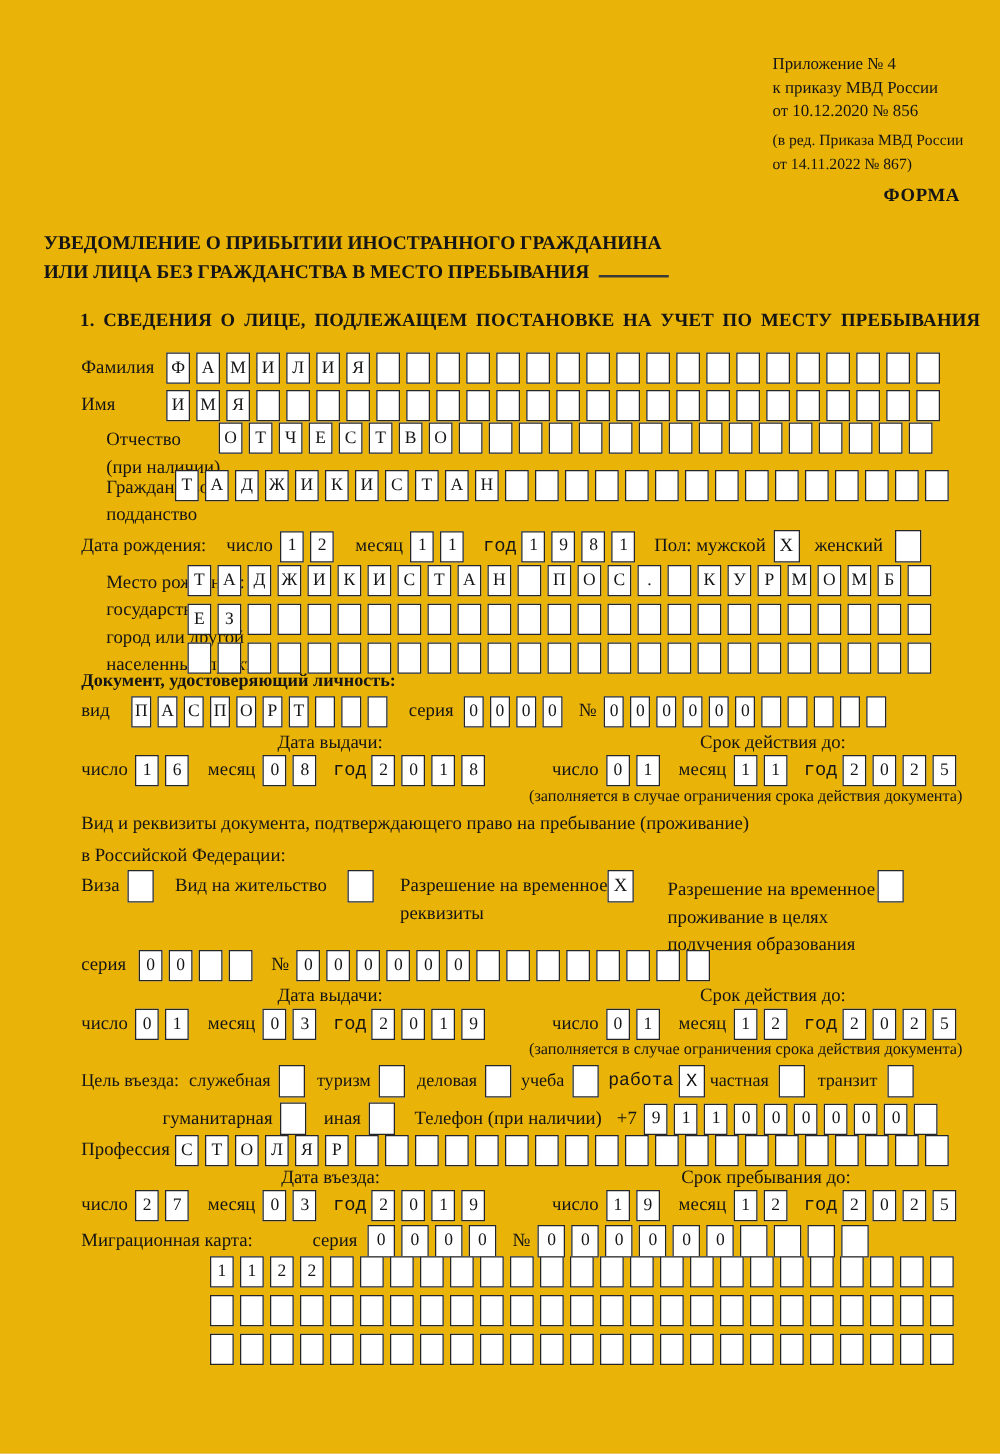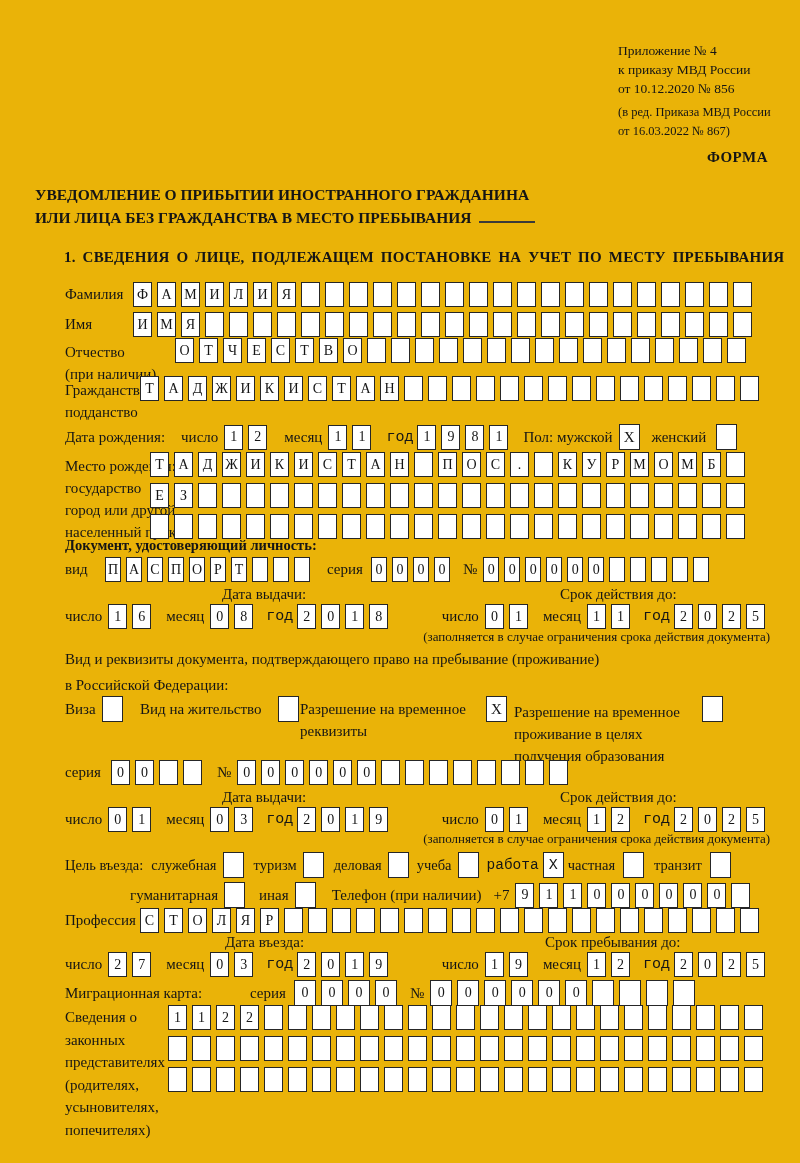--- a/index.html
+++ b/index.html
@@ -21,34 +21,34 @@
   .lg .box{width:22px;height:26px;}
   .cb{width:21px;height:26px;margin-right:0;font-size:15px;}
   .lbl{flex:0 0 auto;}
   .b{font-weight:bold;}
   .c{}
   .small{font-size:13px;}
   .note{font-size:13px;}
   .mr4{margin-right:4px;font-family:Liberation Mono, monospace;}.mr6{margin-right:6px;}.mr8{margin-right:8px;}
   .mr10{margin-right:10px;}.mr12{margin-right:12px;}.mr14{margin-right:14px;}
   .mr16{margin-right:16px;}
-  .lh{line-height:22px;}
+  .lh{line-height:22px;margin-left:20px;}
   .t-underline{display:inline-block;width:56px;height:14px;border-bottom:2.5px solid #3a3a3a;margin-left:8px;}
 </style>
 </head>
 <body>
 
 <div class="page">
 
   <div class="abs small" style="left:618px;top:41px;line-height:19px;font-size:13.5px">
     <div>Приложение № 4</div>
     <div>к приказу МВД России</div>
     <div>от 10.12.2020 № 856</div>
     <div style="margin-top:5px;font-size:12.5px">(в ред. Приказа МВД России</div>
-    <div style="font-size:12.5px">от 16.03.2022 № 867)</div>
+    <div style="font-size:12.5px">от 14.11.2022 № 867)</div>
   </div>
   <div class="abs b" style="right:32px;top:149px;letter-spacing:0.5px">ФОРМА</div>
 
   <div class="abs b c" style="left:35px;top:183px;width:730px;font-size:15.5px;line-height:23px">
     <div>УВЕДОМЛЕНИЕ О ПРИБЫТИИ ИНОСТРАННОГО ГРАЖДАНИНА</div>
     <div><span>ИЛИ ЛИЦА БЕЗ ГРАЖДАНСТВА В МЕСТО ПРЕБЫВАНИЯ</span><span class="t-underline"></span></div>
   </div>
 
   <div class="abs b" style="left:64px;top:249px;font-size:15px;letter-spacing:0.2px;word-spacing:3px">1. СВЕДЕНИЯ О ЛИЦЕ, ПОДЛЕЖАЩЕМ ПОСТАНОВКЕ НА УЧЕТ ПО МЕСТУ ПРЕБЫВАНИЯ</div>
 
@@ -604,28 +604,20 @@
         <span class="box">0</span>
         <span class="box">0</span>
         <span class="box">0</span>
         <span class="box"></span>
         <span class="box"></span>
         <span class="box"></span>
         <span class="box"></span>
       </span>
   </div>
 
-  <div class="abs" style="left:65px;top:1006px;line-height:22.5px">
-    <div>Сведения о</div>
-    <div>законных</div>
-    <div>представителях</div>
-    <div>(родителях,</div>
-    <div>усыновителях,</div>
-    <div>попечителях)</div>
-  </div>
   <div class="row" style="left:168px;top:1005px">
     <span class="boxes">
         <span class="box">1</span>
         <span class="box">1</span>
         <span class="box">2</span>
         <span class="box">2</span>
         <span class="box"></span>
         <span class="box"></span>
         <span class="box"></span>
         <span class="box"></span>

